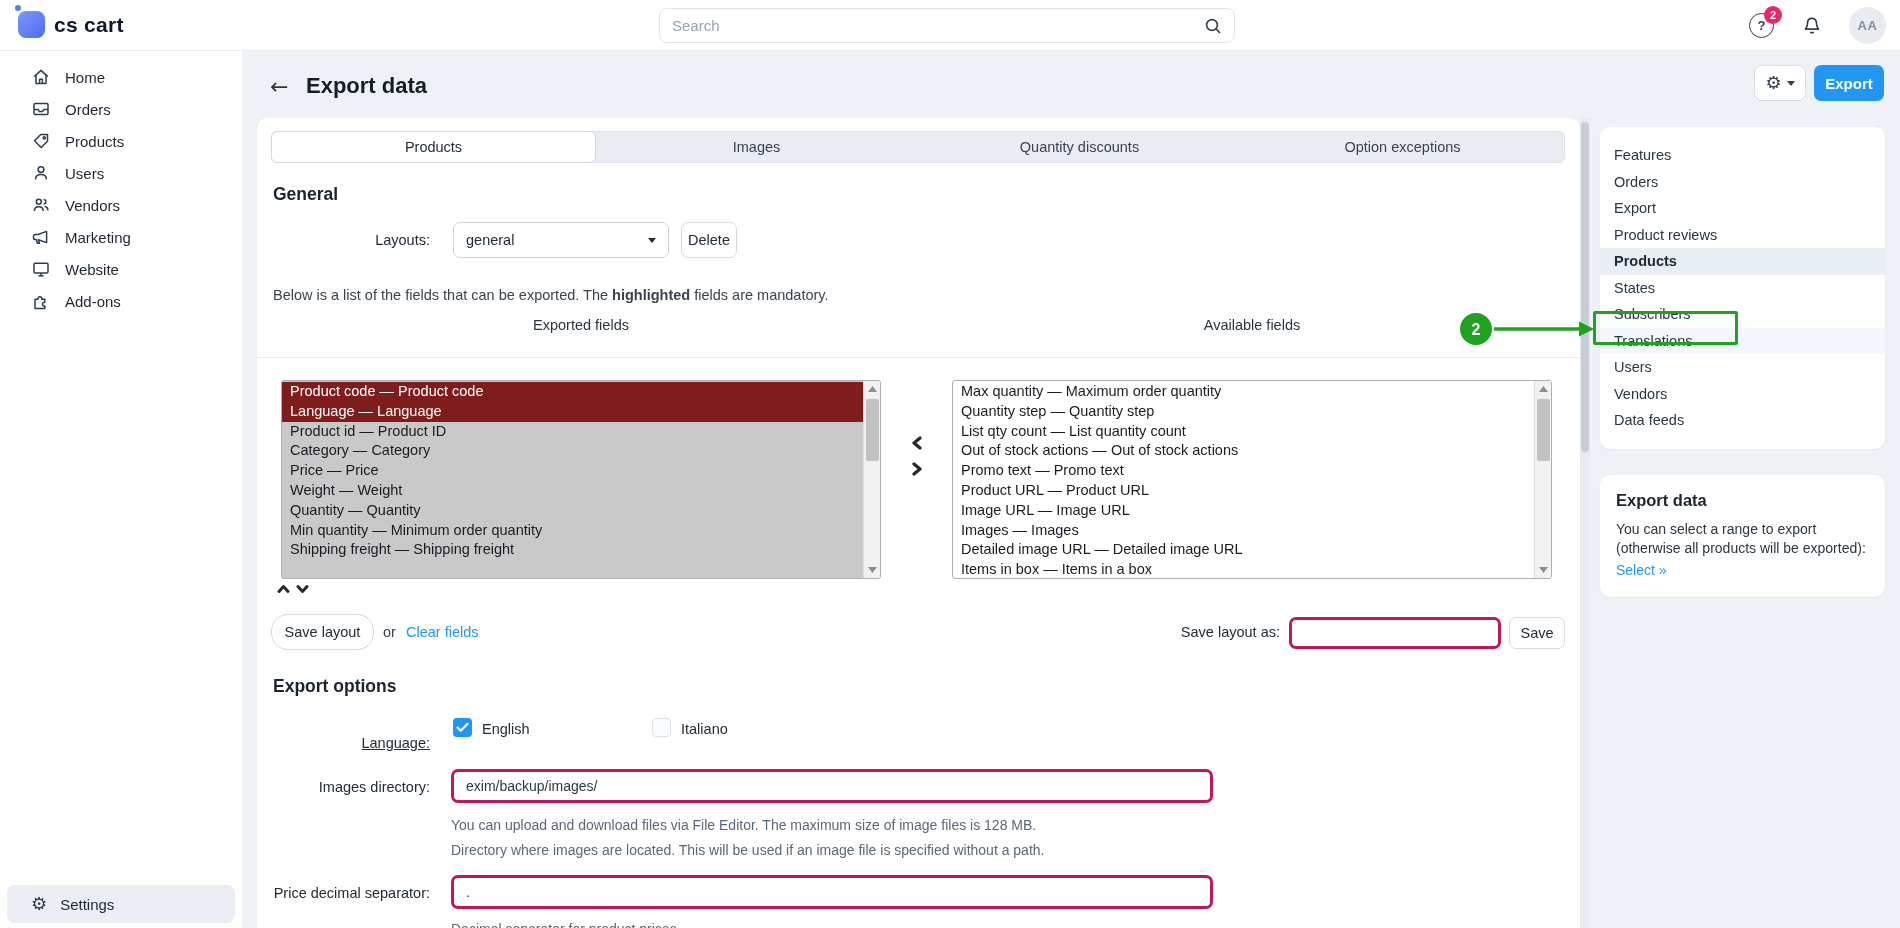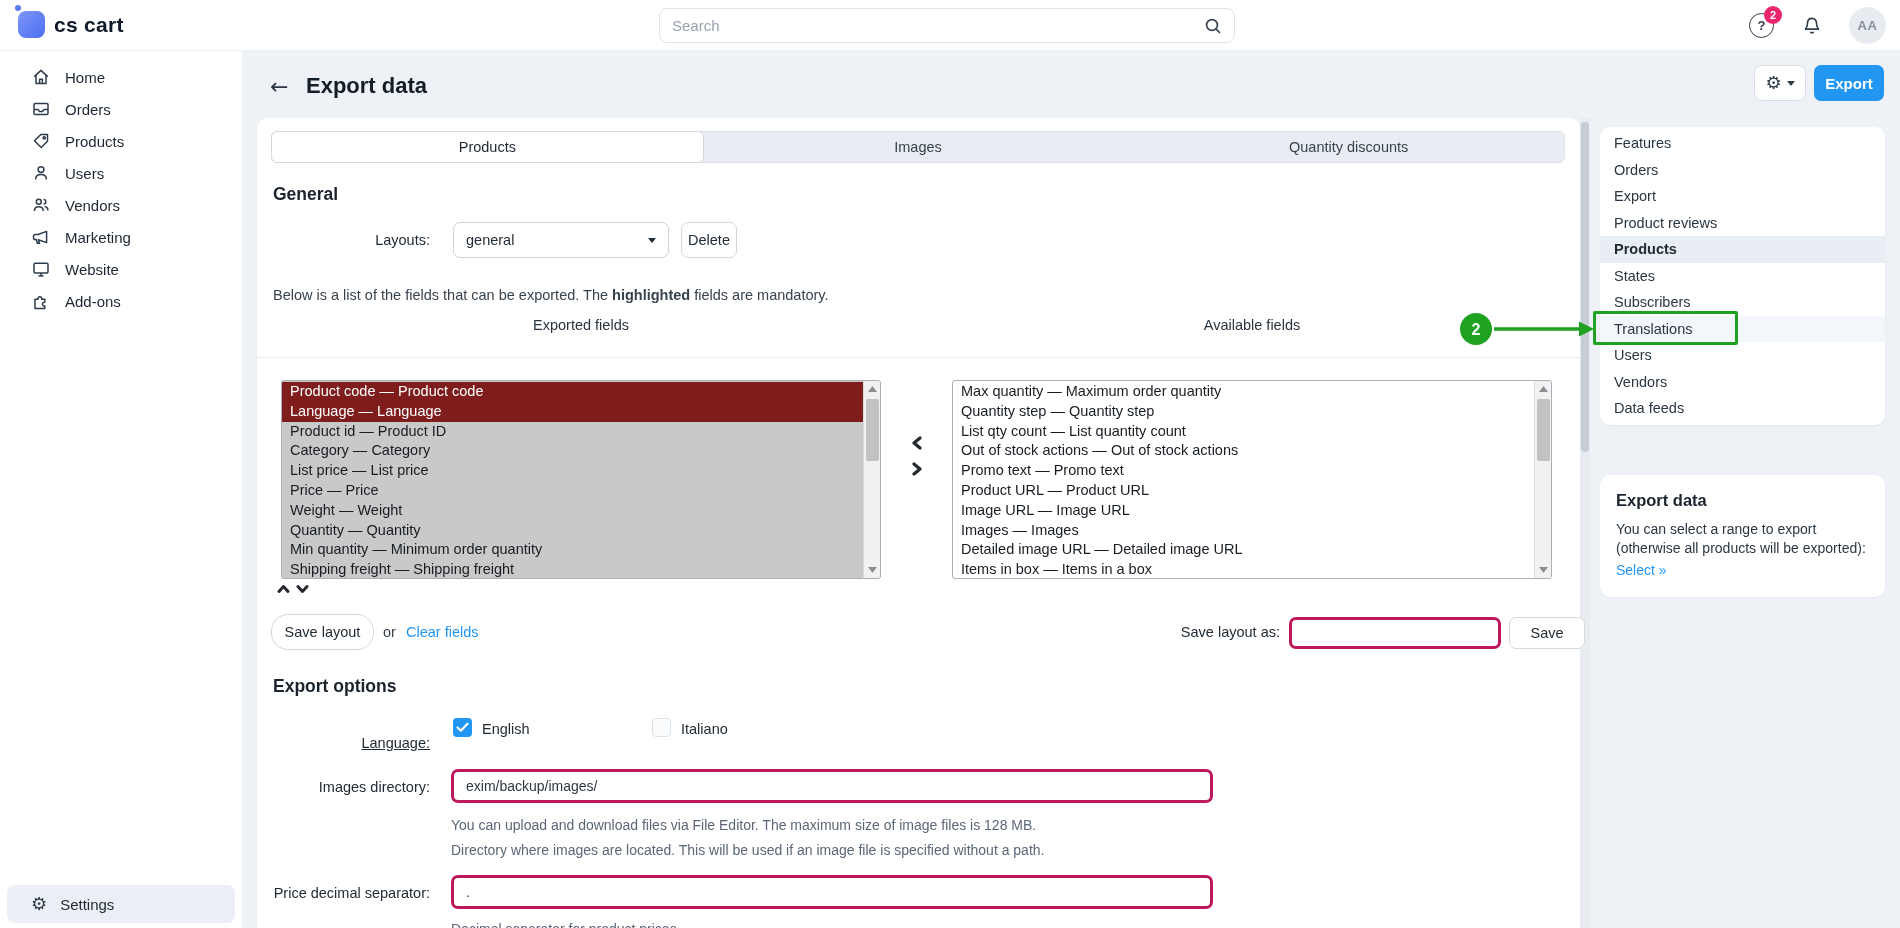--- a/index.html
+++ b/index.html
@@ -108,21 +108,21 @@
   .checkbox.checked { background:#2196f3; }
   .checkbox.unchecked { background:#fbfcfe; border:1px solid #dde2ea; }
   .checkbox svg { position:absolute; left:3px; top:4px; }
   .cb-label { position:absolute; font-size:14.5px; color:#222c36; }
 
   .hint { position:absolute; font-size:14px; color:#5b6777; }
 
   
   .rp-card { position:absolute; left:1358px; width:285px; background:#fff; border-radius:10px;
              box-shadow:0 1px 2px rgba(20,30,50,.05); }
-  .rp-list { padding:3px 0; }
+  .rp-list { padding:15px 0; }
   .rp-item { height:26.5px; line-height:26.5px; padding-left:14px; font-size:14.5px; color:#2a3642; cursor:pointer; }
   .rp-item.current { background:#e8eef4; font-weight:700; color:#222c36; }
   .rp-item.hovered { background:#f3f7fb; }
   .rp-export-title { font-size:16.5px; font-weight:700; color:#1b242e; padding:16px 16px 10px; }
   .rp-export-text { font-size:14px; color:#2a3642; line-height:19px; padding:0 16px; }
   .rp-select-link { display:inline-block; font-size:14px; padding:4px 16px 0; }
 
   
   .ann-box { position:absolute; left:1351px; top:260px; width:145px; height:34px; border:3px solid #1fa21f;
              border-radius:2px; z-index:40; pointer-events:none; }
@@ -243,20 +243,21 @@
   <div class="content-scrollbar">
       <div class="thumb"></div>
     </div>
 
   <div class="card">
 
     <div class="tabsbar">
       <div class="tab active">Products</div>
       <div class="tab">Images</div>
       <div class="tab">Quantity discounts</div>
+      <div class="tab">Option exceptions</div>
     </div>
 
     <div class="section-heading" style="left:16px; top:66px;">General</div>
 
     <div class="form-label" style="left:0; top:114px;">Layouts:</div>
     <div class="select-box">
       <span>general</span>
       <span class="caret-down"></span>
     </div>
     <button class="btn" style="position:absolute; left:424px; top:104px; width:56px; height:36px;">Delete</button>
@@ -266,21 +267,20 @@
     <div class="col-label" style="left:24px;">Exported fields</div>
     <div class="col-label" style="left:695px;">Available fields</div>
     <div class="fields-divider"></div>
 
     <div class="listbox graybg" style="left:24px;">
       <div class="rows">
         <div class="opt selected">Product code — Product code</div>
         <div class="opt selected">Language — Language</div>
         <div class="opt">Product id — Product ID</div>
         <div class="opt">Category — Category</div>
-        <div class="opt">List price — List price</div>
         <div class="opt">Price — Price</div>
         <div class="opt">Weight — Weight</div>
         <div class="opt">Quantity — Quantity</div>
         <div class="opt">Min quantity — Minimum order quantity</div>
         <div class="opt">Shipping freight — Shipping freight</div>
       </div>
       <div class="lb-scroll">
         <div class="lb-arrow" style="top:0;">
             <svg width="9" height="6" viewBox="0 0 9 6">
               <path d="M0 6 L4.5 0 L9 6 Z" fill="#8a8f95"></path>
@@ -340,21 +340,21 @@
           <path d="M2 2.5 L6.5 7.5 L11 2.5"></path>
         </svg>
     </div>
 
     <button class="btn" style="position:absolute; left:14px; top:496px; width:103px; height:36px;border-radius:17px;">Save layout</button>
     <span class="or-text">or</span>
     <a class="link clear-link">Clear fields</a>
 
     <div class="form-label" style="left:850px; top:506px;">Save layout as:</div>
     <input class="text-input" style="position: absolute; left: 1032px; top: 499px; width: 212px; height: 32px;" value="">
-    <button class="btn" style="position:absolute; left:1252px; top:499px; width:76px; height:32px;">Save</button>
+    <button class="btn" style="position:absolute; left:1252px; top:499px; width:56px; height:32px;">Save</button>
 
     <div class="section-heading" style="left:16px; top:558px;">Export options</div>
 
     <div class="form-label" style="left:0; top:617px;text-decoration:underline;">Language:</div>
     <div class="checkbox checked" style="left:196px; top:600px;">
       <svg width="13" height="11" viewBox="0 0 13 11" fill="none" stroke="#fff" stroke-width="2.2" stroke-linecap="round" stroke-linejoin="round">
           <path d="M1.5 5.5 L4.8 8.8 L11.5 1.8"></path>
         </svg>
     </div>
     <div class="cb-label" style="left:225px; top:603px;">English</div>

